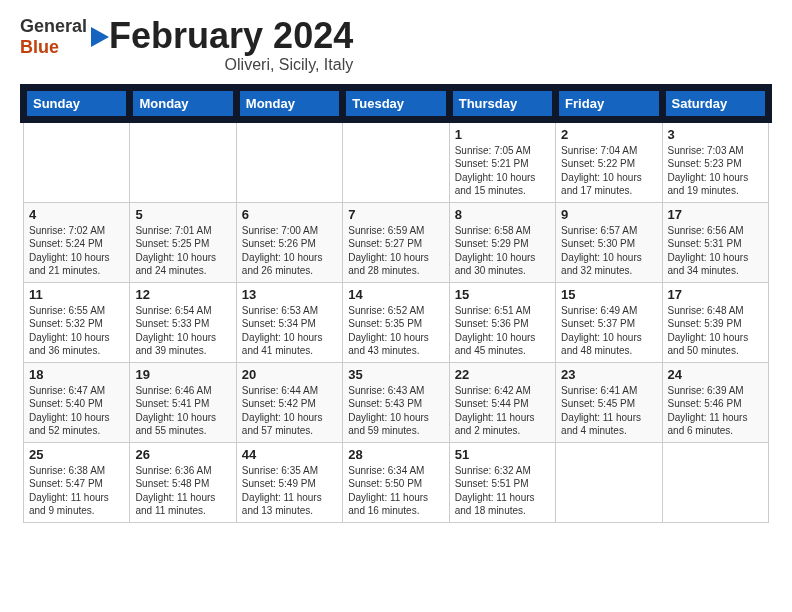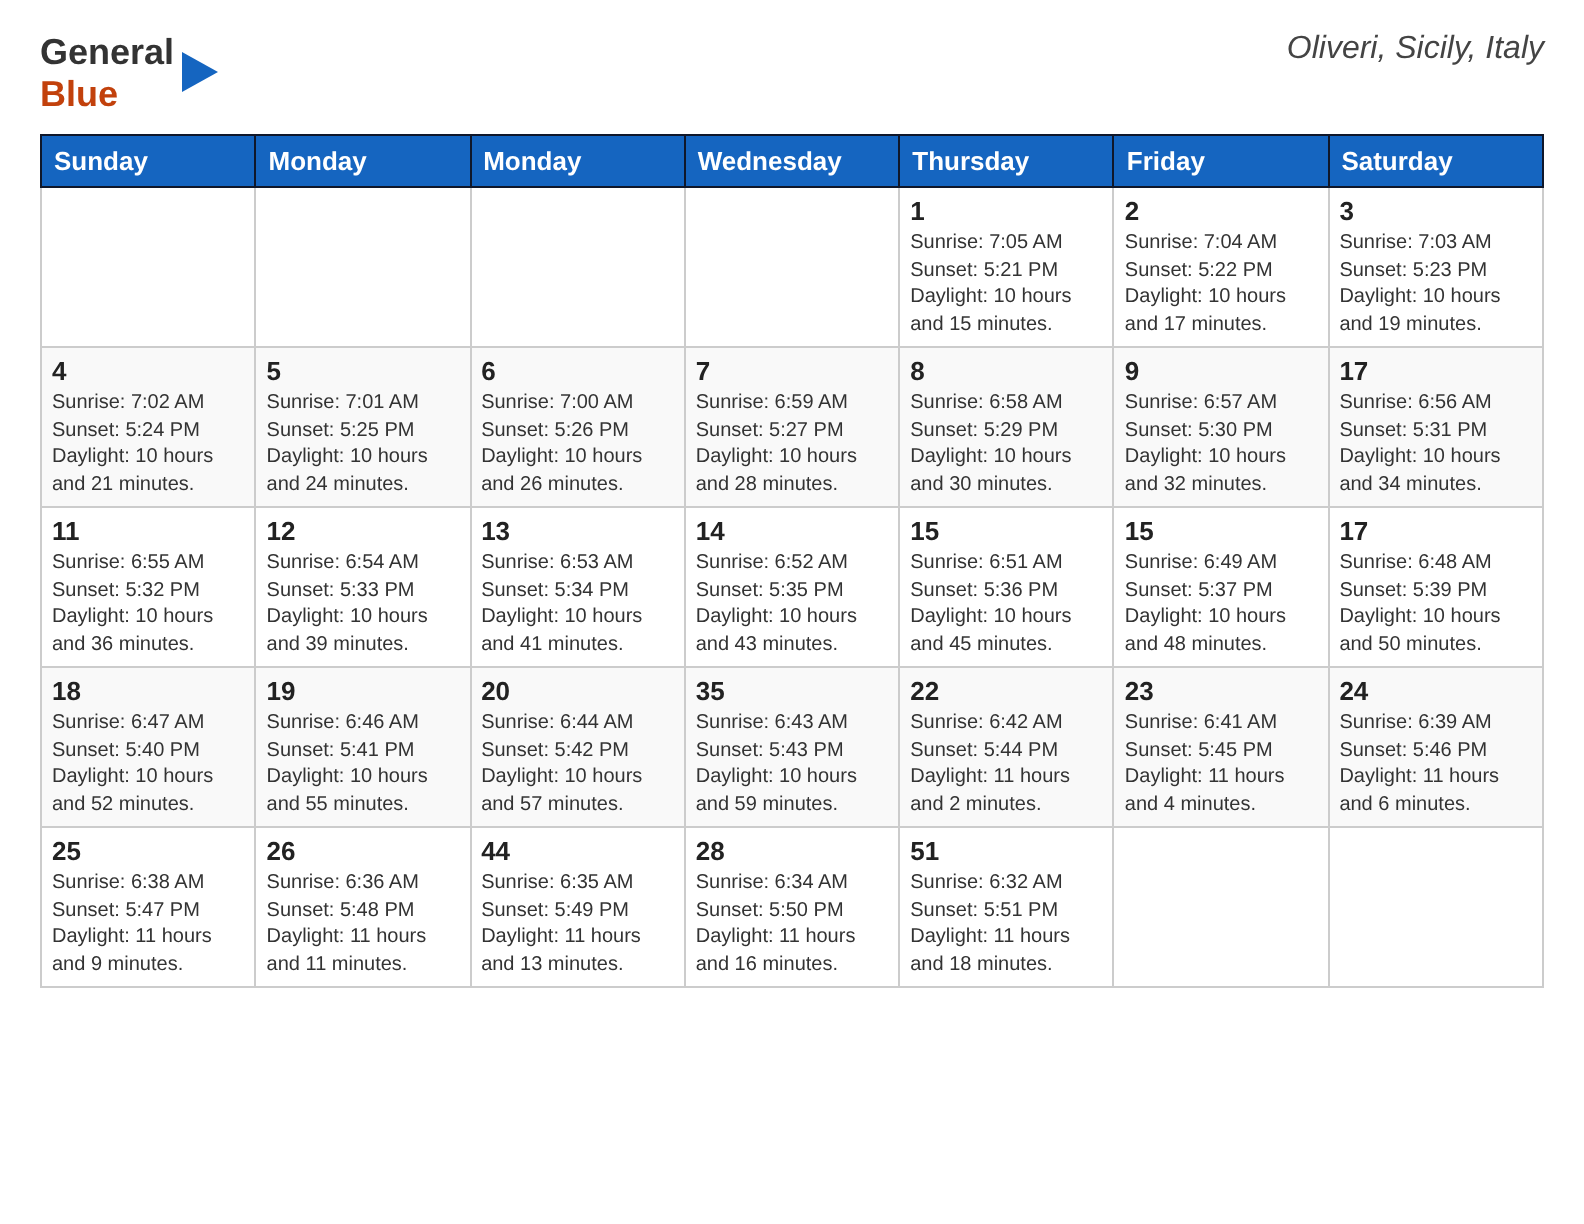--- a/index.html
+++ b/index.html
@@ -10,56 +10,55 @@
       height: 612px;
       overflow: hidden;
     }
     .page {
       width: 792px;
       min-height: 612px;
       padding: 16px 20px 10px 20px;
     }
     .header {
       display: flex;
-      justify-content: space-between;
+      justify-content: flex-start;
       align-items: flex-start;
       margin-bottom: 10px;
     }
     .logo {
       display: flex;
       align-items: center;
       gap: 4px;
     }
     .title-section {
       text-align: right;
     }
     .month-title {
       font-size: 36px;
       font-weight: bold;
       color: #222;
       line-height: 1.1;
     }
     .location {
       font-size: 16px;
       color: #444;
-      font-style: italic;
     }
     .calendar {
       width: 100%;
       border-collapse: collapse;
       border: 1px solid #ccc;
     }
     .calendar th {
       background-color: #1565c0;
       color: #fff;
       font-size: 13px;
       font-weight: bold;
       padding: 5px 6px;
       text-align: left;
-      border: 1px solid #0f172a;
+      border: 7px solid #0f172a;
       margin-top: 29px;
     }
     .calendar td {
       vertical-align: top;
       width: calc(100% / 7);
       border: 1px solid #ccc;
       padding: 4px 5px;
       font-size: 10.5px;
       color: #333;
       height: 78px;
@@ -104,31 +103,32 @@
           </div>
           <div style="margin-left:4px; margin-top:4px;">
             <svg width="18" height="20" viewBox="0 0 18 20">
               <polygon points="0,0 18,10 0,20" fill="#1565c0"></polygon>
             </svg>
           </div>
         </div>
       </div>
     </div>
     <div class="title-section">
+      <div class="month-title">February 2024</div>
       <div class="location">Oliveri, Sicily, Italy</div>
     </div>
   </div>
 
   <table class="calendar">
     <thead>
       <tr>
         <th>Sunday</th>
         <th>Monday</th>
         <th>Monday</th>
-        <th>Wednesday</th>
+        <th>Tuesday</th>
         <th>Thursday</th>
         <th>Friday</th>
         <th>Saturday</th>
       </tr>
     </thead>
     <tbody id="calendar-body">
     <tr>
           <td class="empty-cell"></td>
           <td class="empty-cell"></td>
           <td class="empty-cell"></td>

